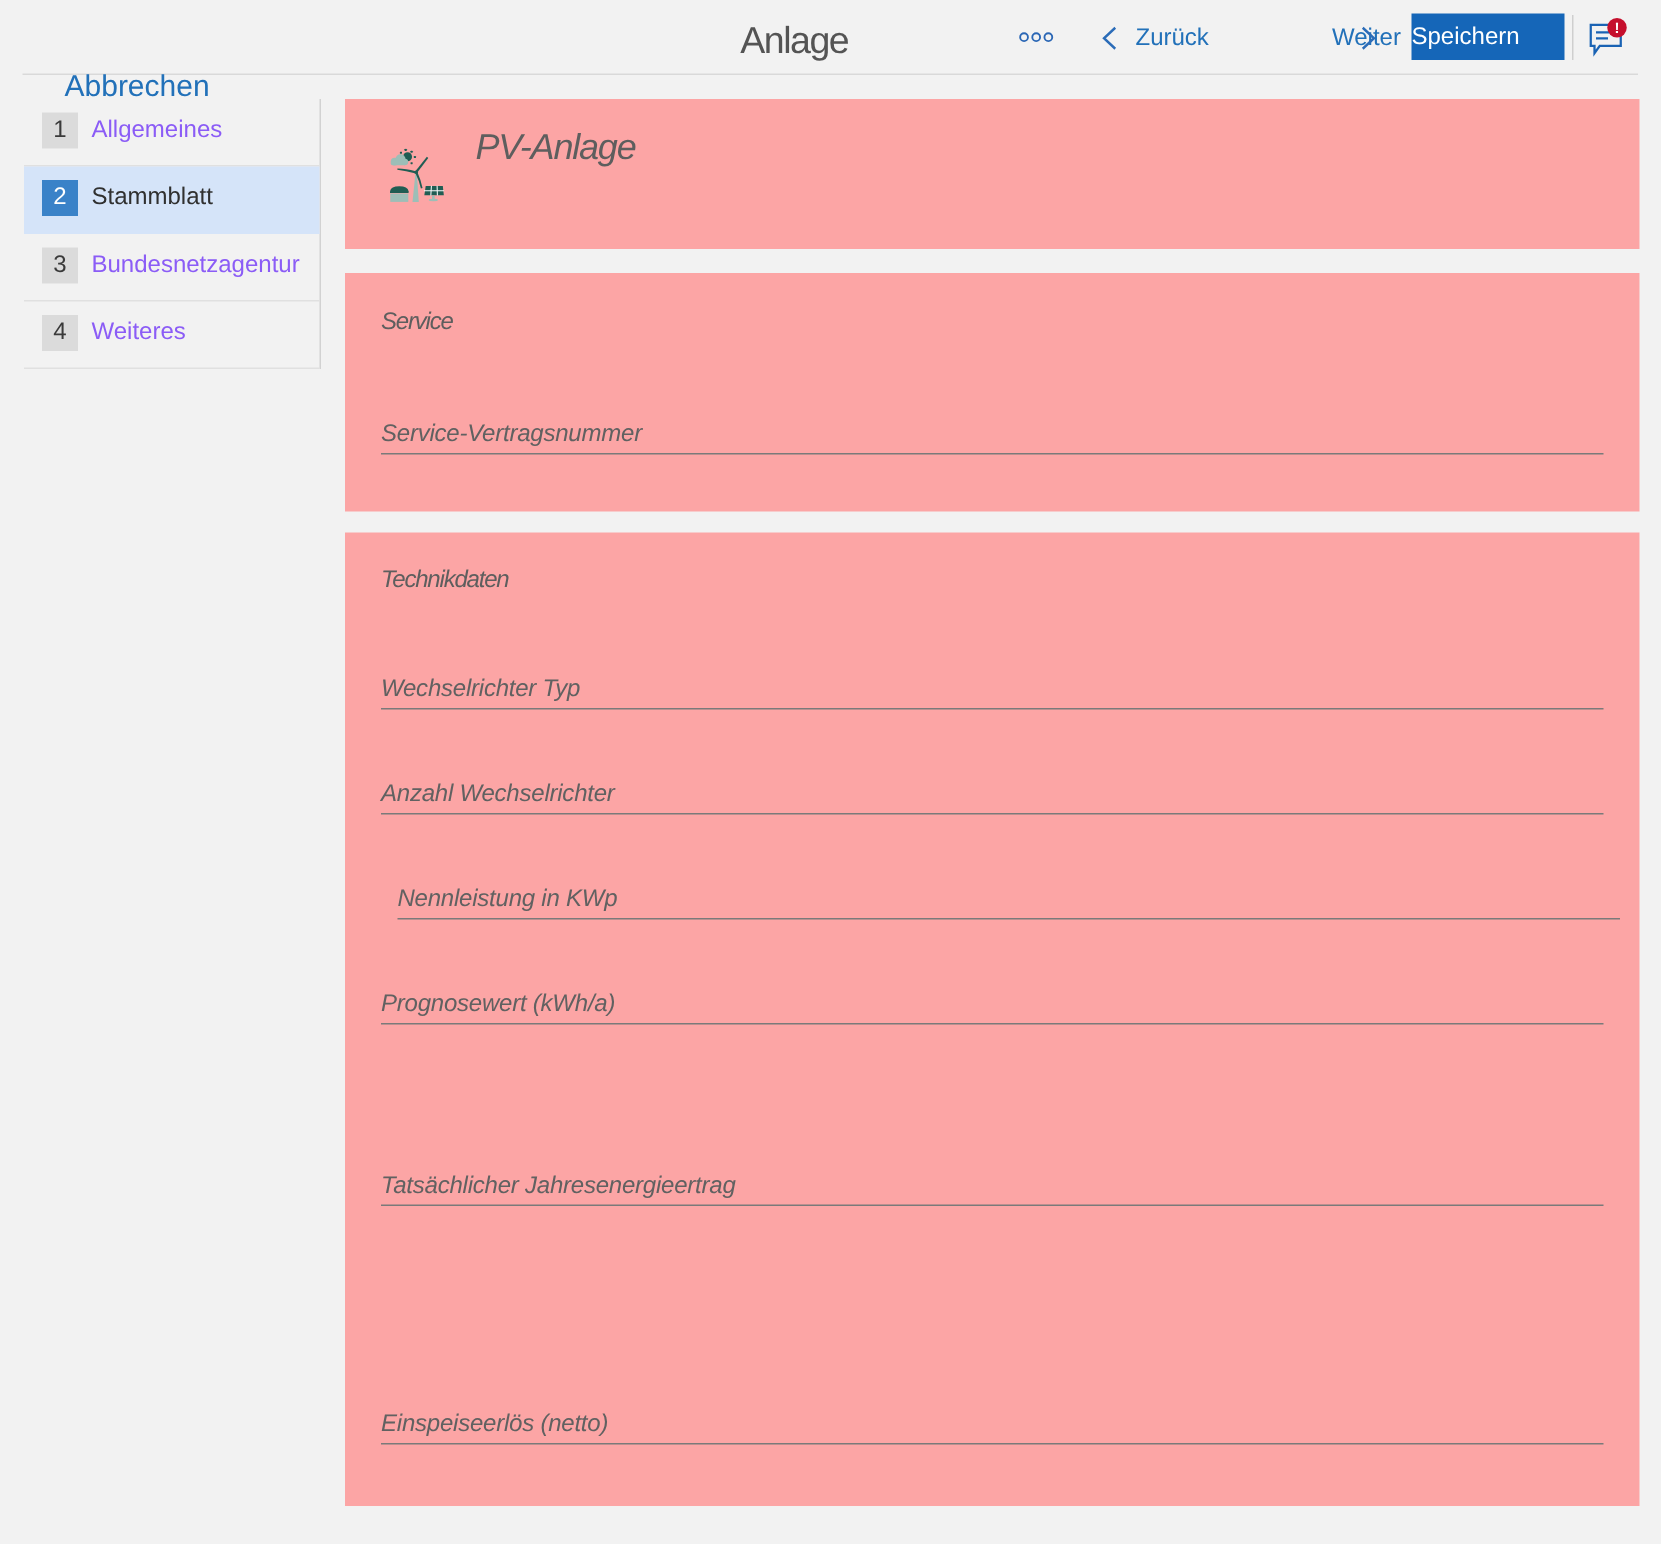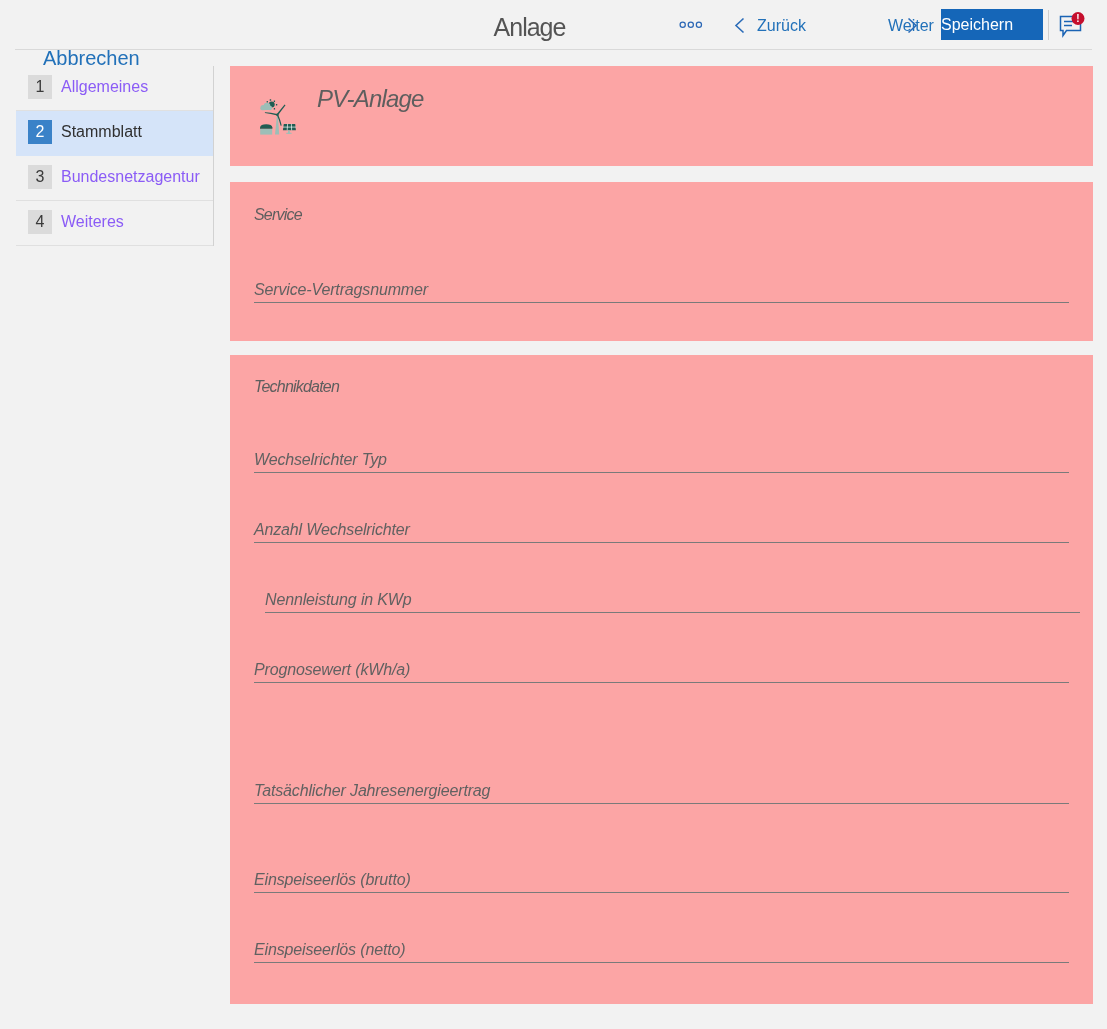--- a/index.html
+++ b/index.html
@@ -155,19 +155,16 @@
     </div>
     <div class="field" style="top:235px;margin-left:11px;">
       <div class="flabel">Nennleistung in KWp</div>
     </div>
     <div class="field" style="top:305px;">
       <div class="flabel">Prognosewert (kWh/a)</div>
     </div>
     <div class="field" style="top:426px;">
       <div class="flabel">Tatsächlicher Jahresenergieertrag</div>
     </div>
-    <div class="field" style="top:515px;">
-      <div class="flabel">Einspeiseerlös (brutto)</div>
-    </div>
     <div class="field" style="top:585px;">
       <div class="flabel">Einspeiseerlös (netto)</div>
     </div>
   </div>
 
 </body></html>

